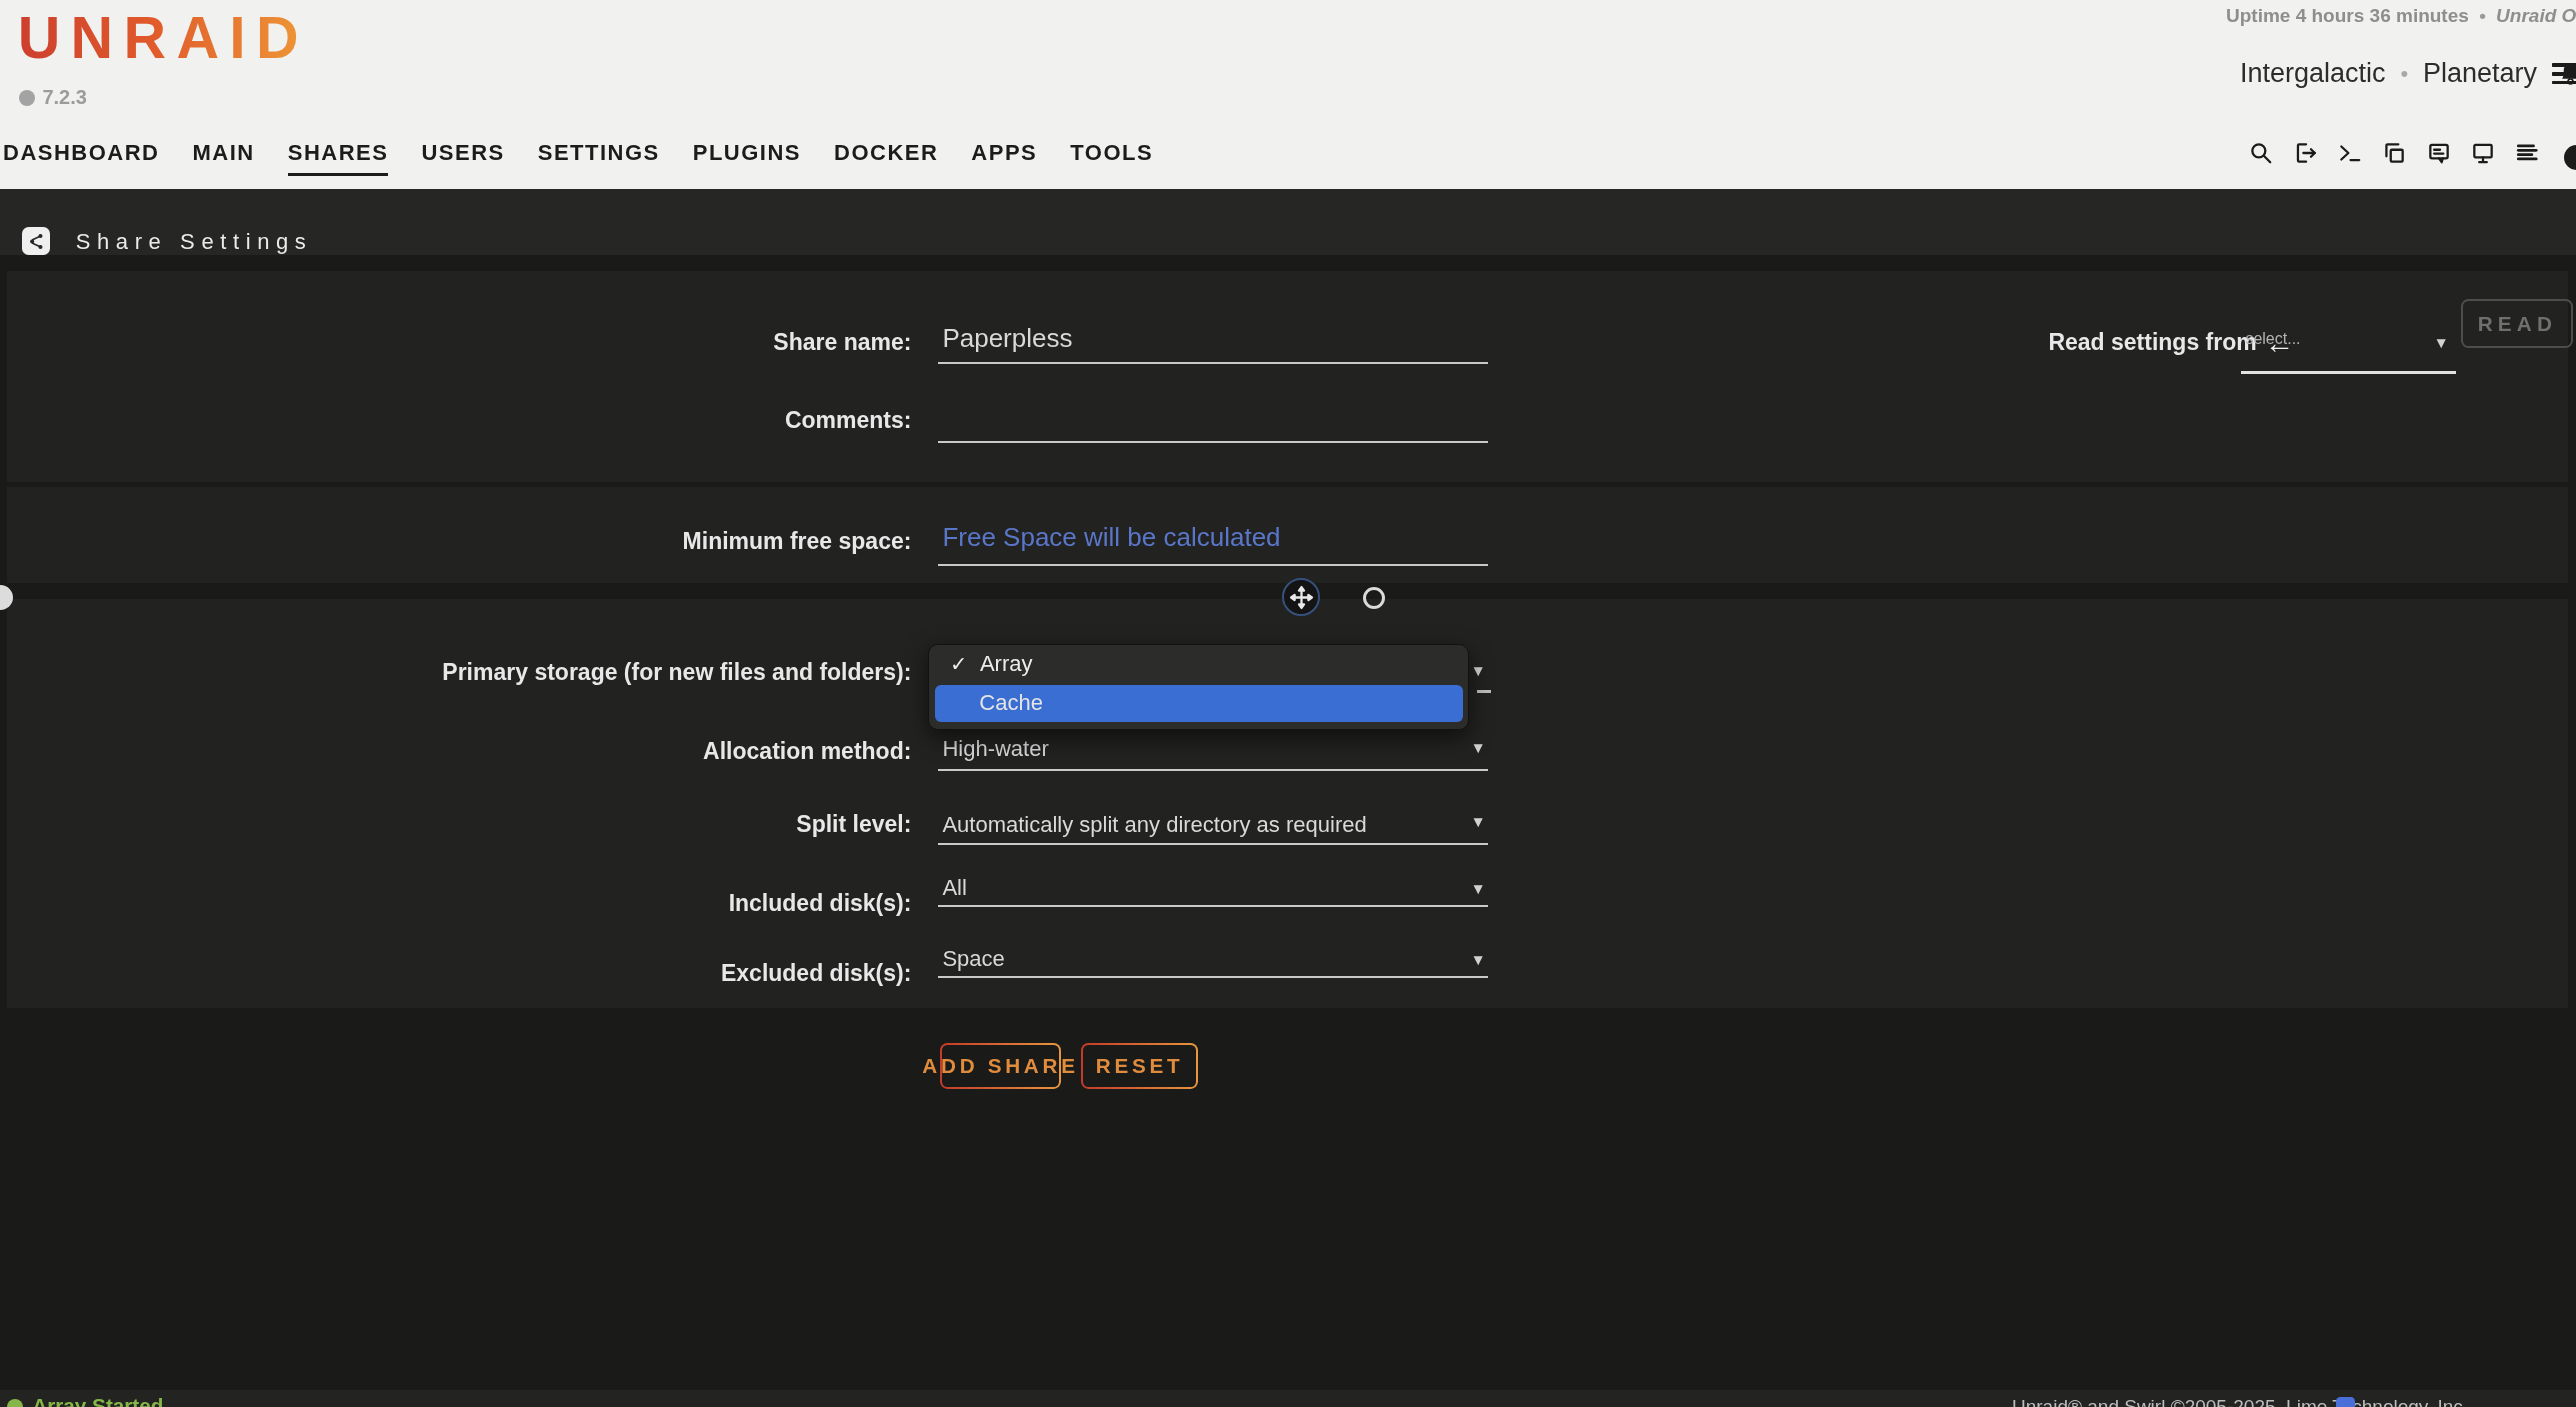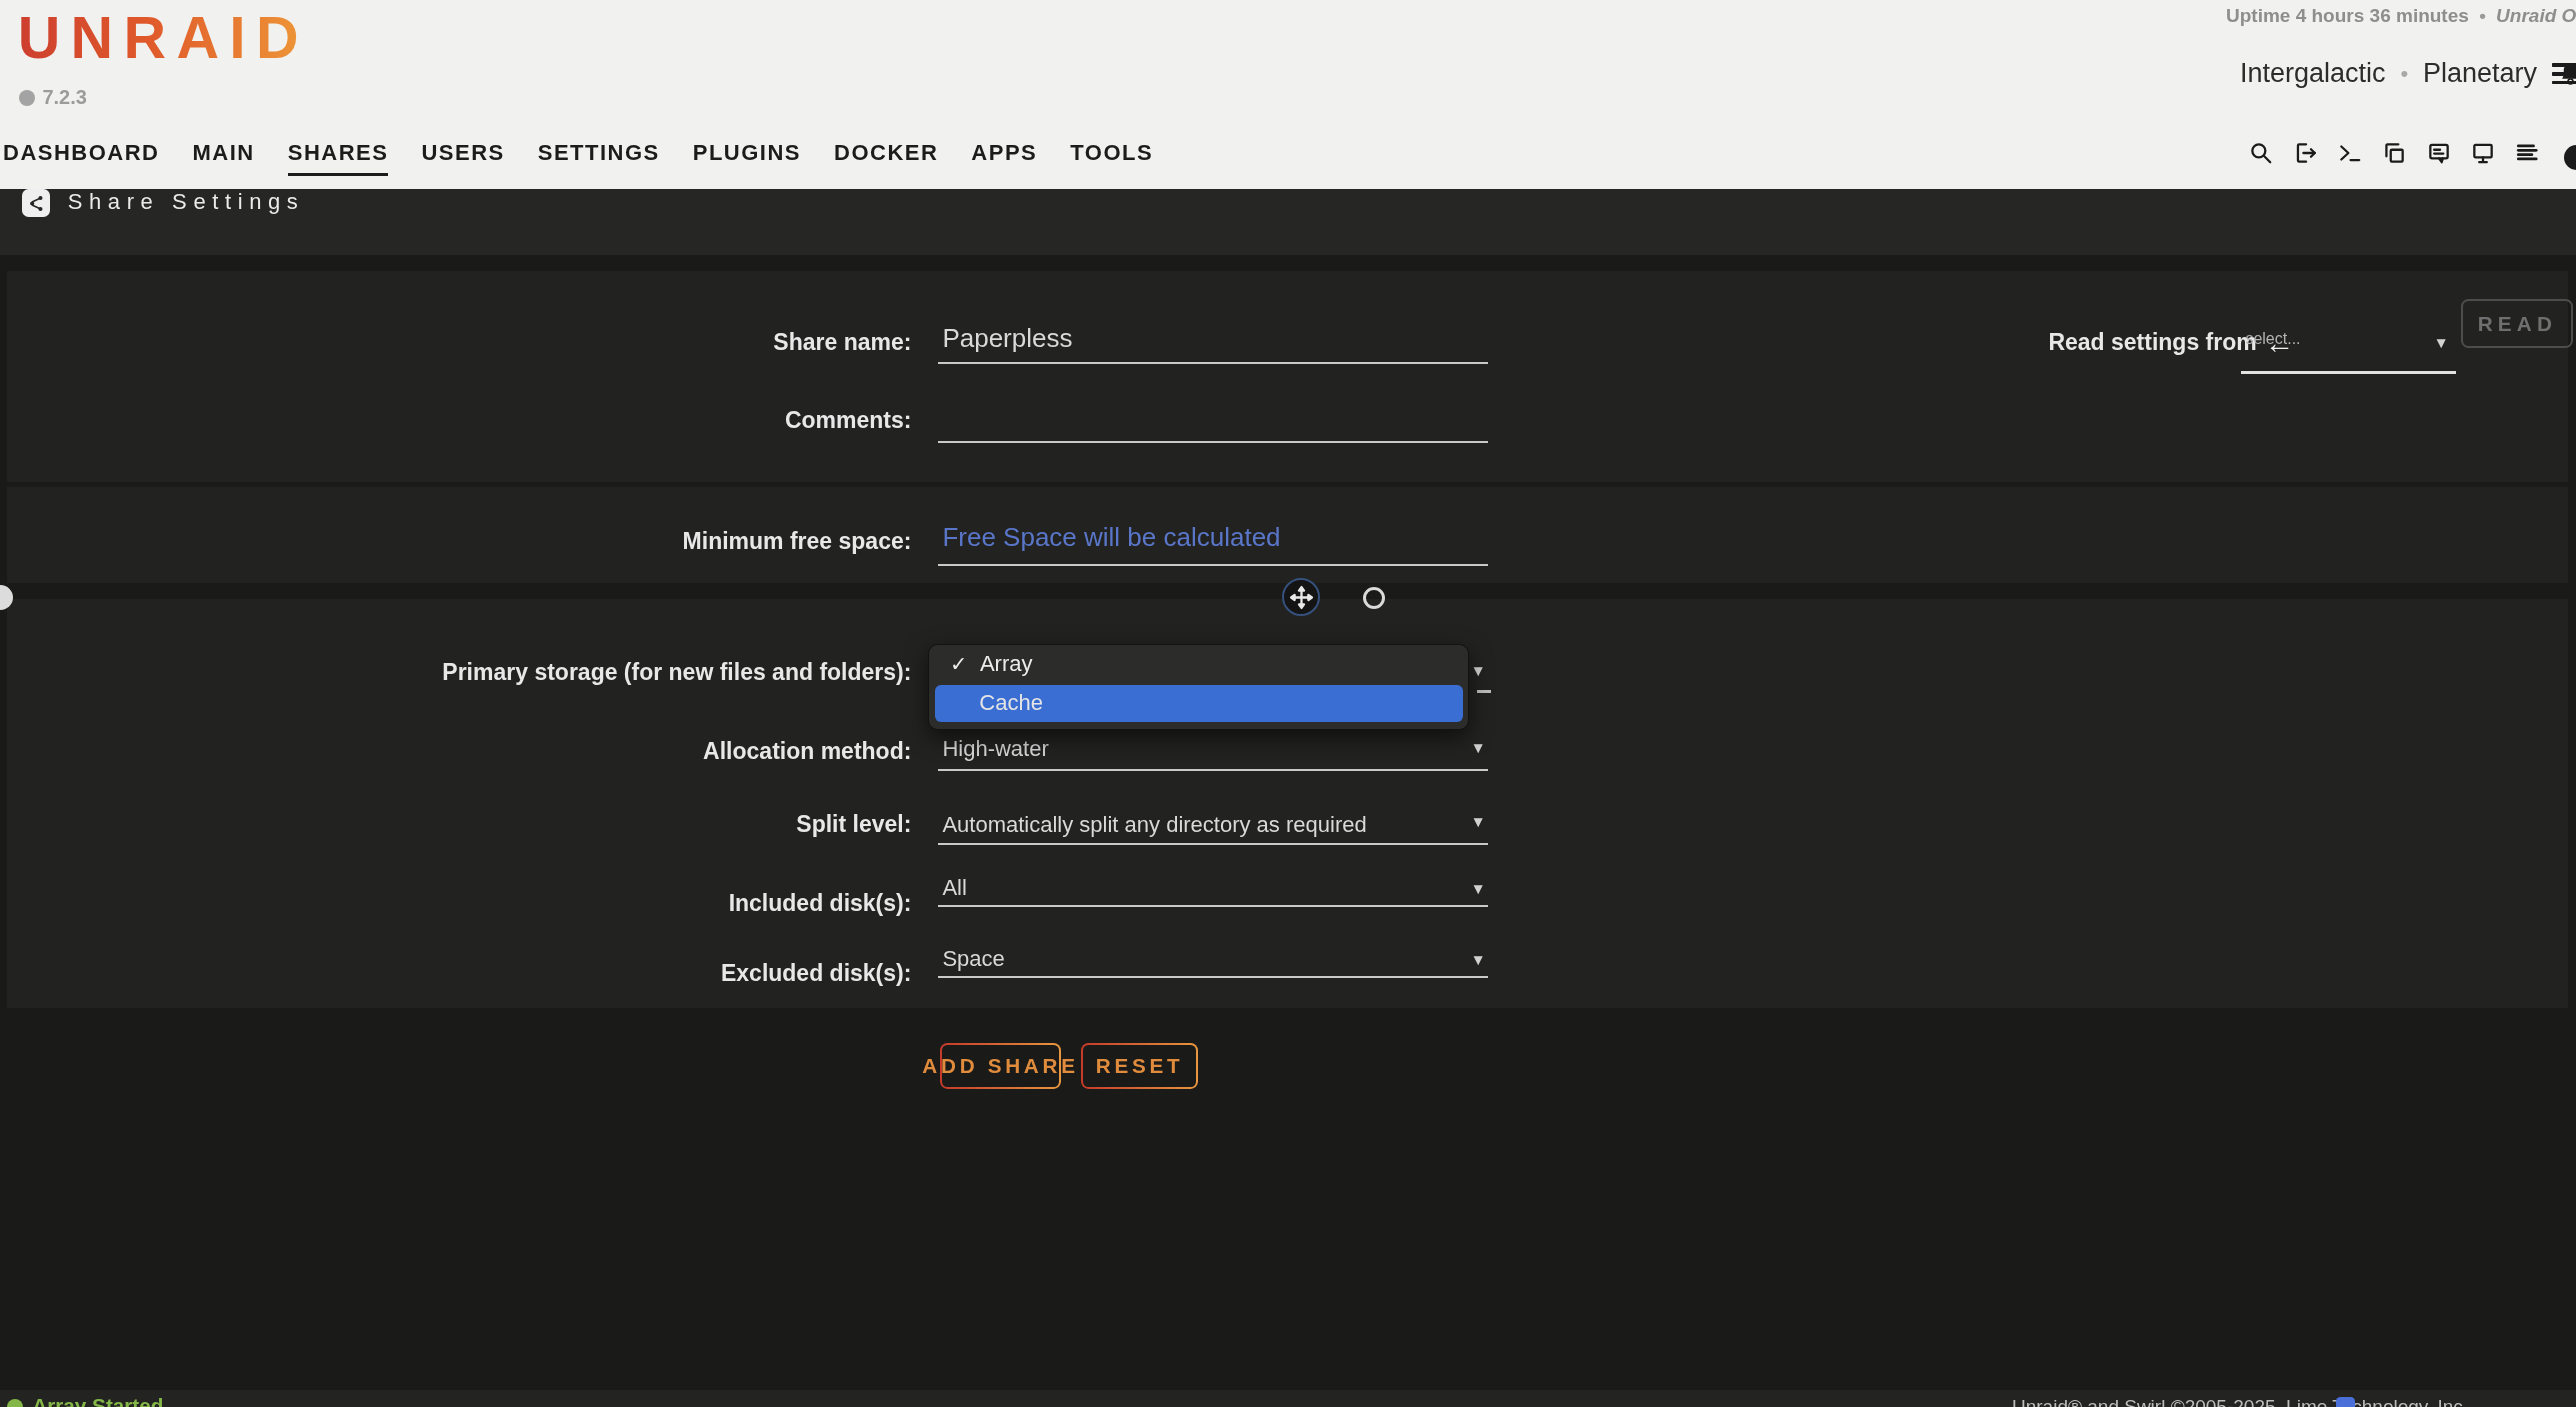--- a/index.html
+++ b/index.html
@@ -36,21 +36,21 @@
   .nav-items { position:absolute; left:3px; top:140px; display:flex; gap:33px;
                font-size:22px; font-weight:bold; letter-spacing:1.5px; color:#1d1c1c; }
   .nav-item { padding-bottom:6.6px; border-bottom:3.7px solid transparent; cursor:pointer; }
   .nav-item.active { border-bottom-color:#1d1c1c; }
   .nav-icons { position:absolute; left:2248px; top:140px; display:flex; gap:18.4px; align-items:center; }
   .nav-icons svg { width:26px; height:26px; stroke:#1b1b1b; fill:none; stroke-width:2.1; stroke-linecap:round; stroke-linejoin:round; }
   .edge-circle { position:absolute; left:2564px; top:145px; width:25px; height:25px; border-radius:50%; background:#1b1b1b; }
 
   
   .titlebar { position:absolute; top:189px; left:0; width:2576px; height:66px; background:#262625;
-              display:flex; align-items:flex-start; }
+              display:flex; align-items:flex-end;gap:8px; }
   .share-badge { margin-left:22px; width:28px; height:28px; background:#efefef; border-radius:6.6px;
                  display:flex; align-items:center; justify-content:center; }
   .share-badge svg { width:19px; height:19px; fill:#262625; }
   .page-title { margin-left:17.7px; color:#ebebeb; font-size:22px; letter-spacing:6.6px; font-weight:500; }
 
   
   .panel { position:absolute; left:7.4px; width:2561px; background:#222221; }
   .panel-a { top:271px; height:211px; }
   .panel-b { top:487px; height:96px; }
   .panel-c { top:599px; height:409px; }

